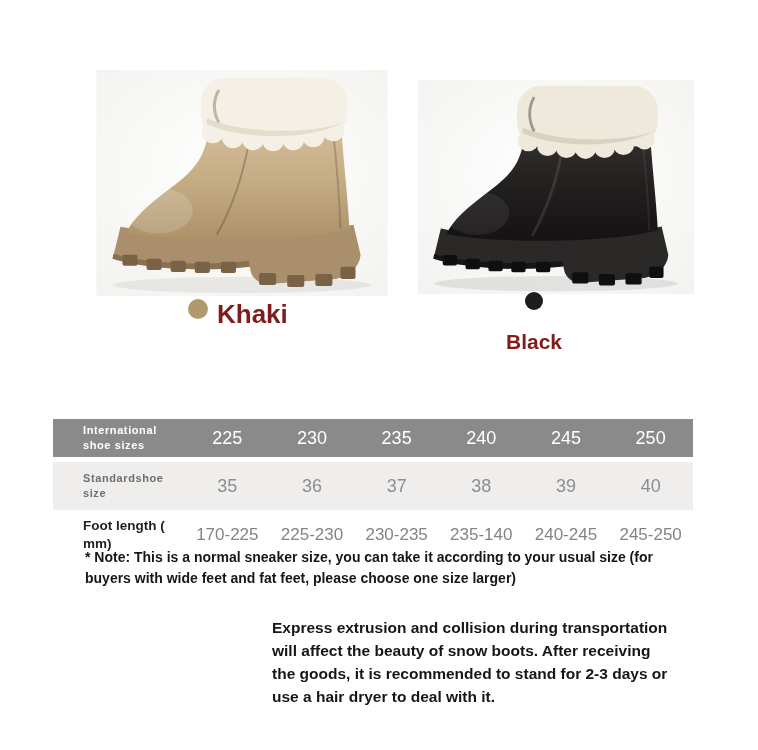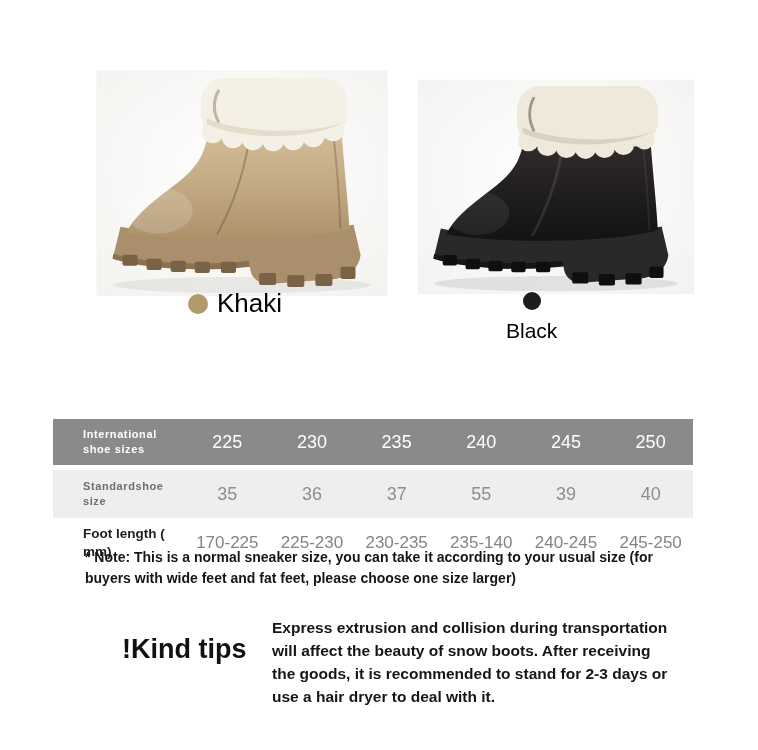--- a/index.html
+++ b/index.html
@@ -17,30 +17,30 @@
   .photo-black { left:418px; top:78px; width:276px; height:218px; }
   .photo svg { width:100%; height:100%; display:block; }
 
   
   .swatch { position:absolute; display:flex; align-items:center; gap:9px; cursor:pointer; }
   .swatch-khaki { left:188px; top:288px; }
   .swatch-black { left:506px; top:292px;flex-direction:column; }
   .dot { display:inline-block; border-radius:50%; }
   .dot-khaki { width:20px; height:20px; background:#b2996b; }
   .dot-black { width:18px; height:18px; background:#1d1b1c; }
-  .swatch-name { font-weight:normal; color:#000000; }
+  .swatch-name { font-weight:bold; color:#7f1d1d;margin-top:11px; }
   .swatch-khaki .swatch-name { font-size:26px; }
   .swatch-black .swatch-name { font-size:21px; }
 
   
   .size-table { position:absolute; left:53px; top:414px; width:640px;
     border-collapse:separate; border-spacing:0 5px; table-layout:fixed; }
   .size-table td { text-align:center; vertical-align:middle; }
   .size-table td.lbl { width:132px; text-align:left; padding-left:30px; }
-  .row-head td { background:#8a8a8a; color:#ffffff; height:46px; font-size:18px; }
+  .row-head td { background:#8a8a8a; color:#ffffff; height:38px; font-size:18px; }
   .row-head td.lbl { font-size:11px; font-weight:bold; letter-spacing:.6px; line-height:1.35; }
   .row-std td { background:#efeeed; color:#8e8e8e; height:48px; font-size:18px; }
   .row-std td.lbl { font-size:11px; font-weight:bold; color:#6e6e6e; letter-spacing:.6px; line-height:1.35; }
   .row-foot td { background:#ffffff; color:#848484; height:40px; font-size:17px; }
   .row-foot td.lbl { font-size:13.5px; font-weight:bold; color:#1f1f1f; line-height:1.3; }
 
   
   .note { position:absolute; left:85px; top:547px; width:600px;
     font-size:14px; font-weight:bold; line-height:1.5; color:#161616; }
 
@@ -178,34 +178,33 @@
       <td>235</td>
       <td>240</td>
       <td>245</td>
       <td>250</td>
     </tr>
     <tr class="row-std">
       <td class="lbl">Standardshoe size</td>
       <td>35</td>
       <td>36</td>
       <td>37</td>
-      <td>55</td>
+      <td>38</td>
       <td>39</td>
       <td>40</td>
     </tr>
     <tr class="row-foot">
       <td class="lbl">Foot length ( mm)</td>
       <td>170-225</td>
       <td>225-230</td>
       <td>230-235</td>
       <td>235-140</td>
       <td>240-245</td>
       <td>245-250</td>
     </tr>
   </tbody>
     </table>
 
   <p class="note">* Note: This is a normal sneaker size, you can take it according to your usual size (for buyers with wide feet and fat feet, please choose one size larger)</p>
 
-  <div class="kind-heading">!Kind tips</div>
   <p class="kind-body">Express extrusion and collision during transportation will affect the beauty of snow boots. After receiving the goods, it is recommended to stand for 2-3 days or use a hair dryer to deal with it.</p>
 
 </div>
 
 </body></html>

